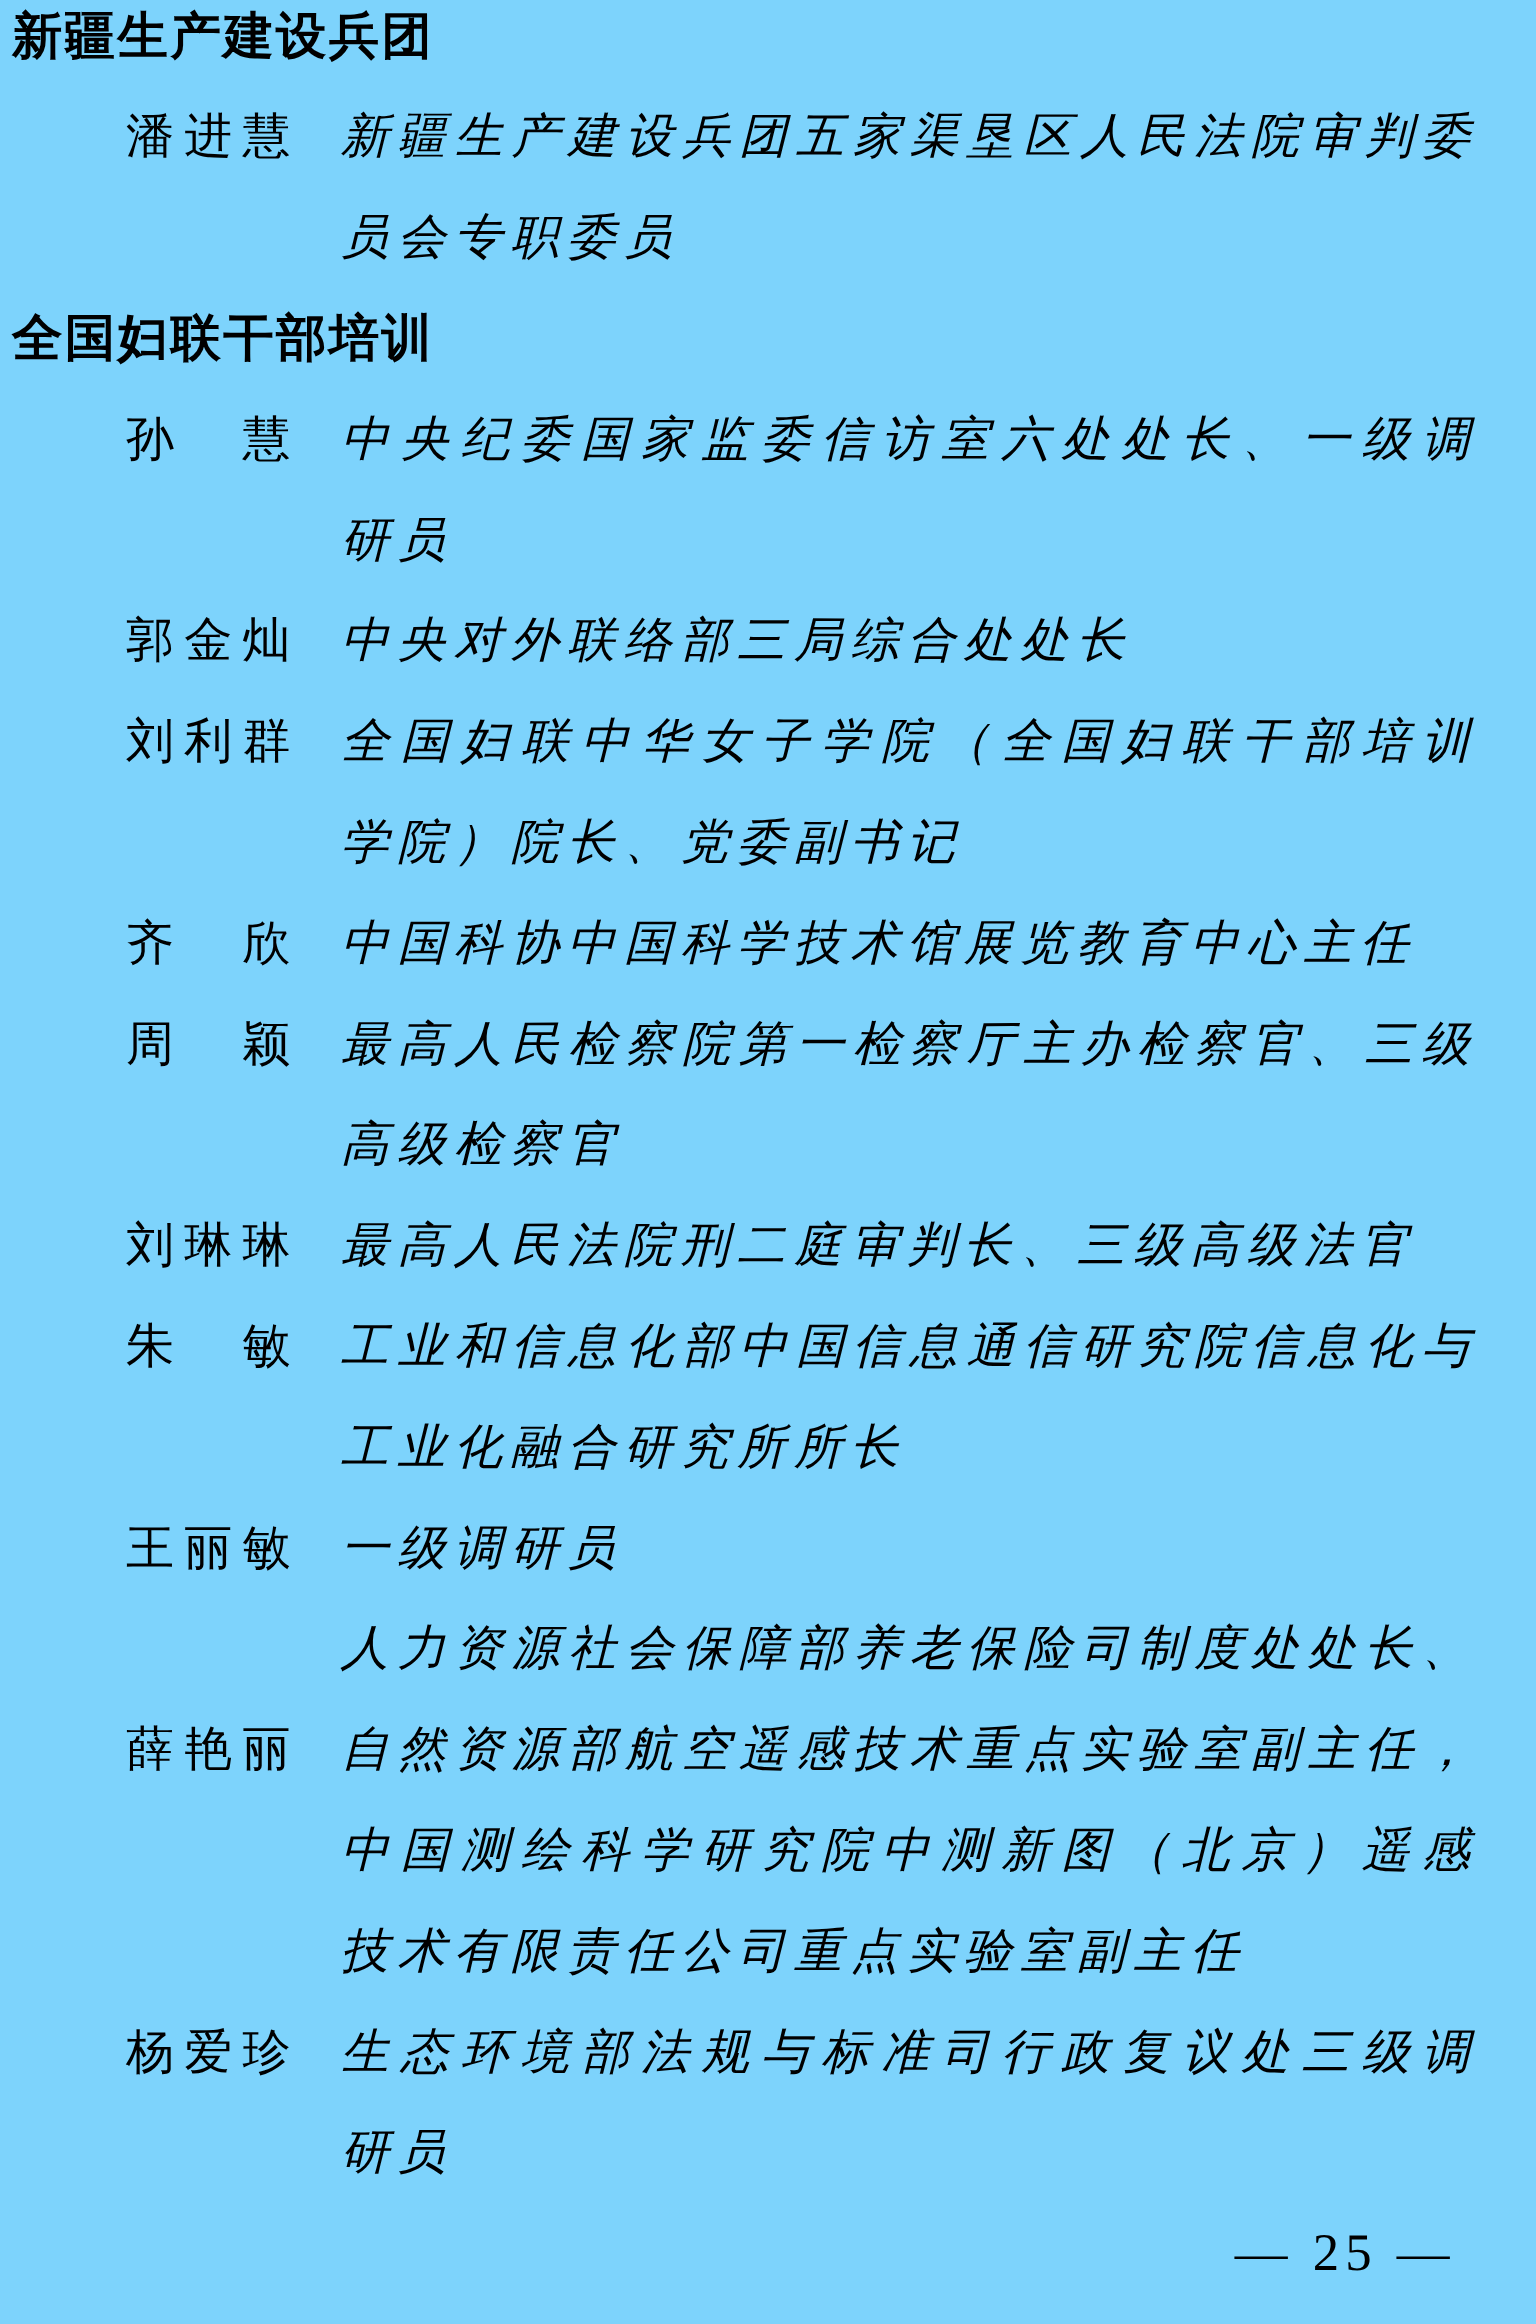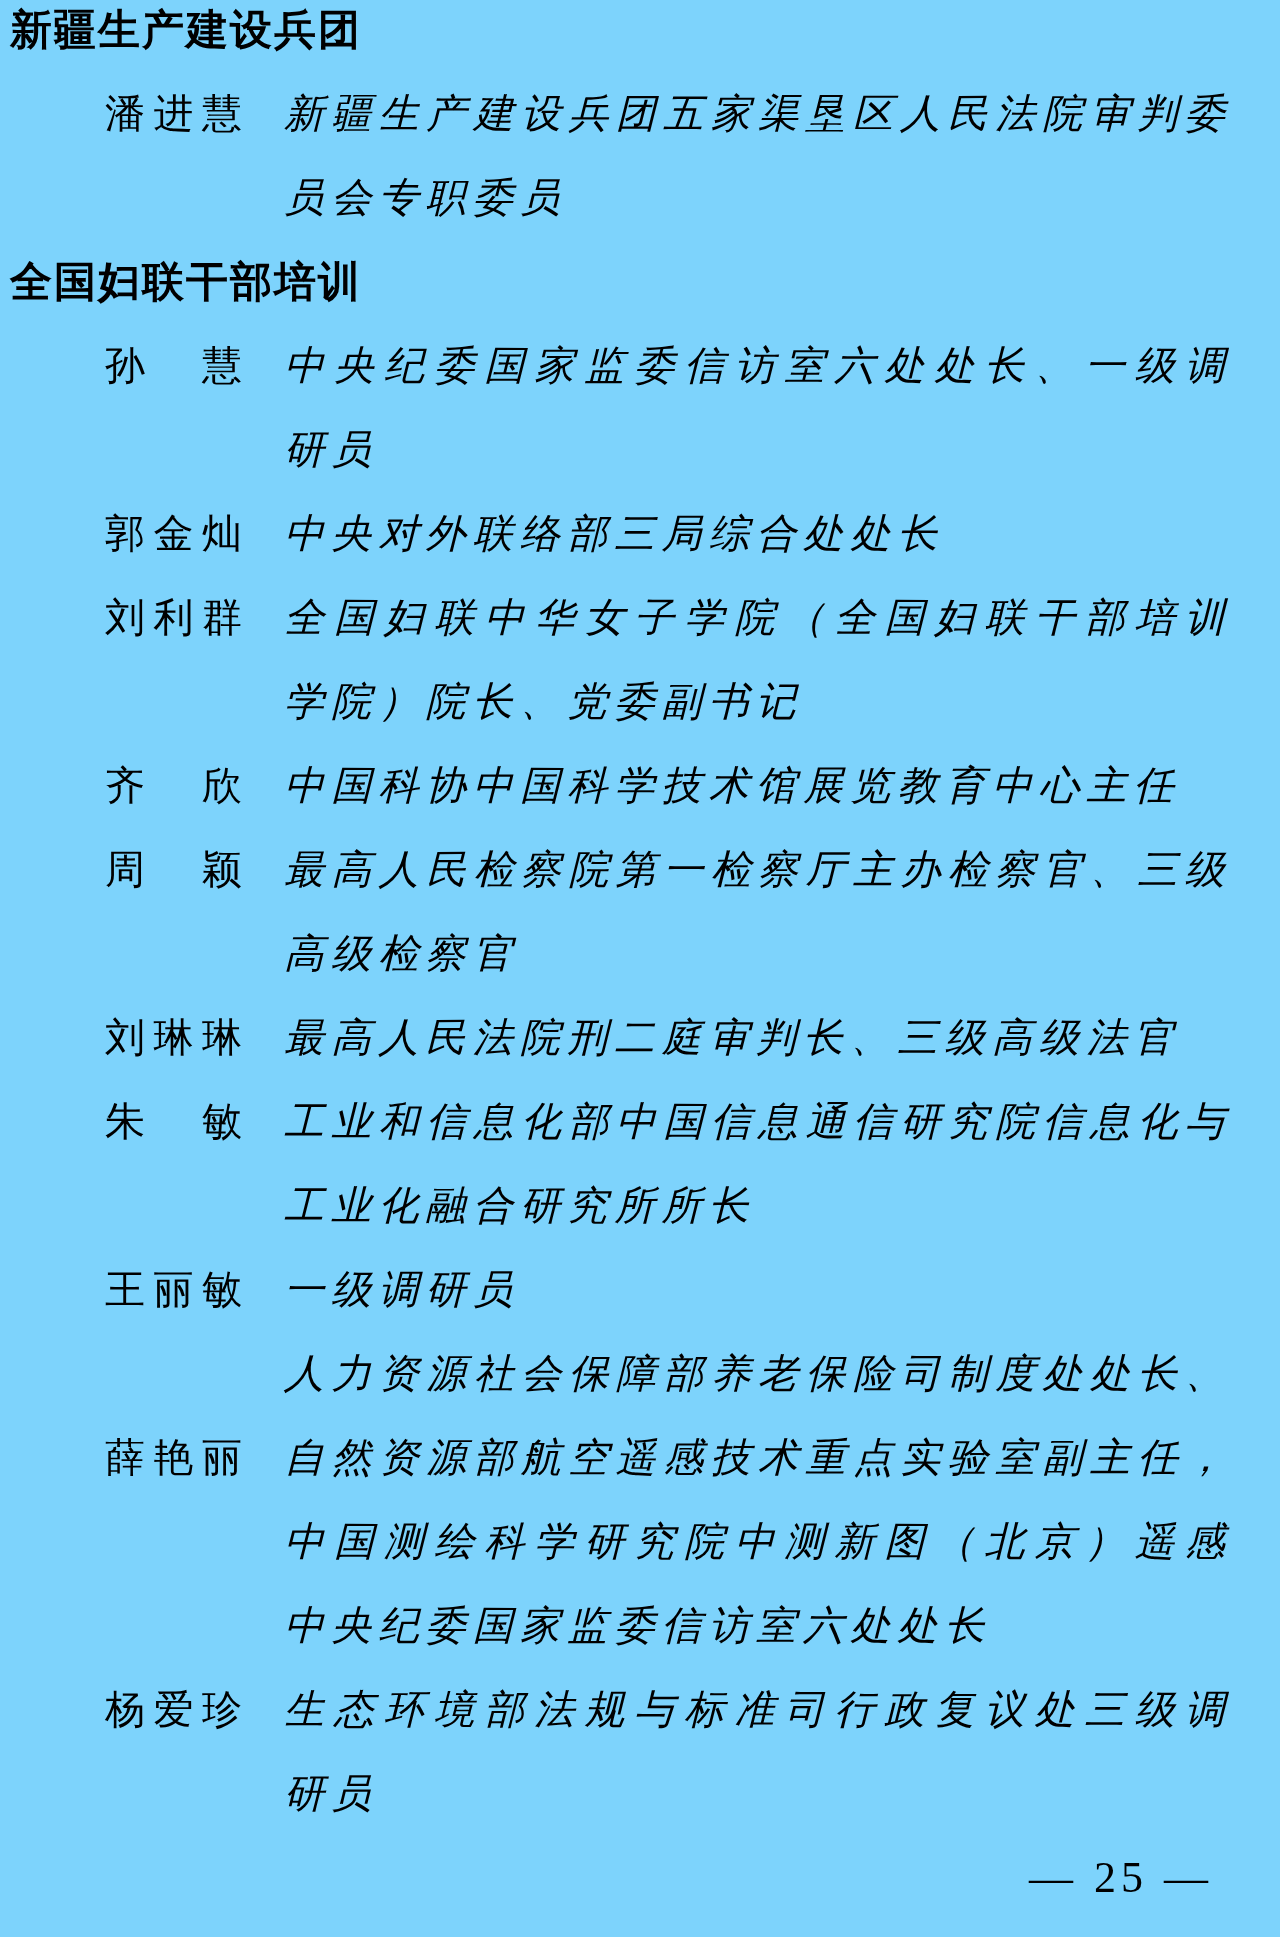--- a/index.html
+++ b/index.html
@@ -135,21 +135,21 @@
             <div class="entry-desc">
               <div class="desc-line">一级调研员</div>
               <div class="desc-line fill">人力资源社会保障部养老保险司制度处处长、</div>
             </div>
           </div>
           <div class="entry">
             <div class="entry-name">薛艳丽</div>
             <div class="entry-desc">
               <div class="desc-line fill">自然资源部航空遥感技术重点实验室副主任，</div>
               <div class="desc-line fill">中国测绘科学研究院中测新图（北京）遥感</div>
-              <div class="desc-line">中央纪委国家监委信访室六处处长</div>
+              <div class="desc-line">技术有限责任公司重点实验室副主任</div>
             </div>
           </div>
           <div class="entry">
             <div class="entry-name">杨爱珍</div>
             <div class="entry-desc">
               <div class="desc-line fill">生态环境部法规与标准司行政复议处三级调</div>
               <div class="desc-line">研员</div>
             </div>
           </div>
         </div>

